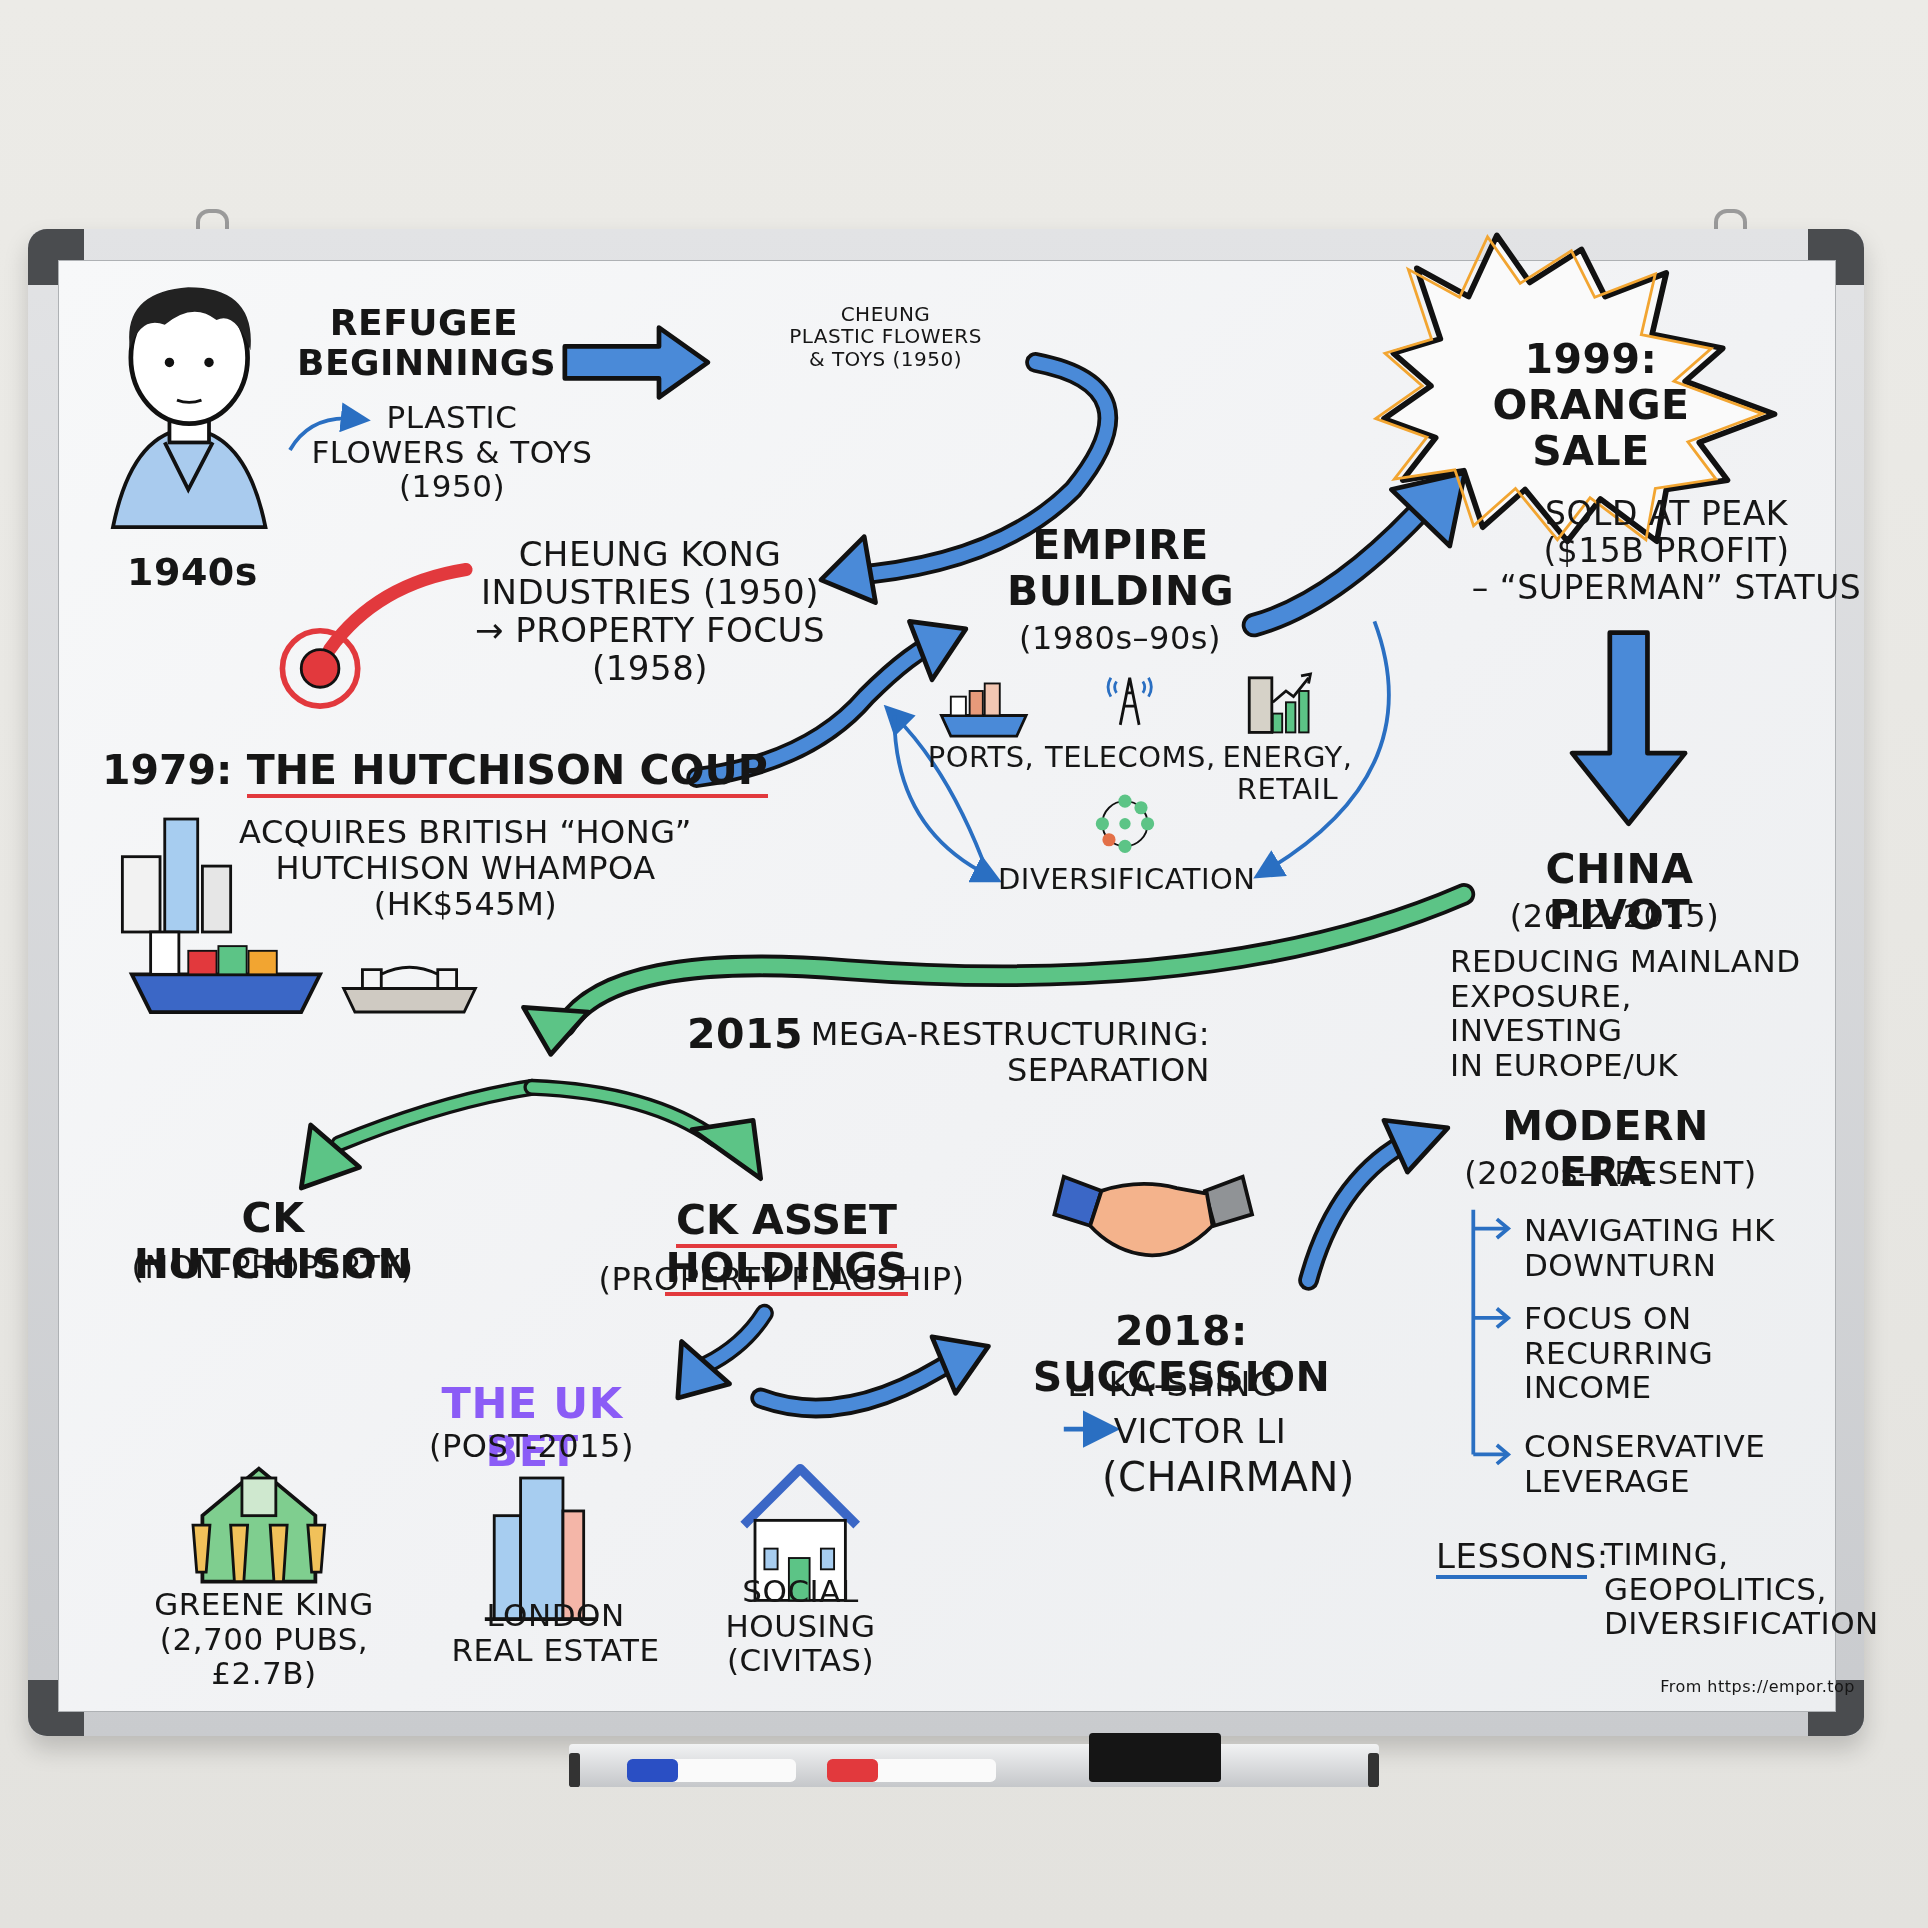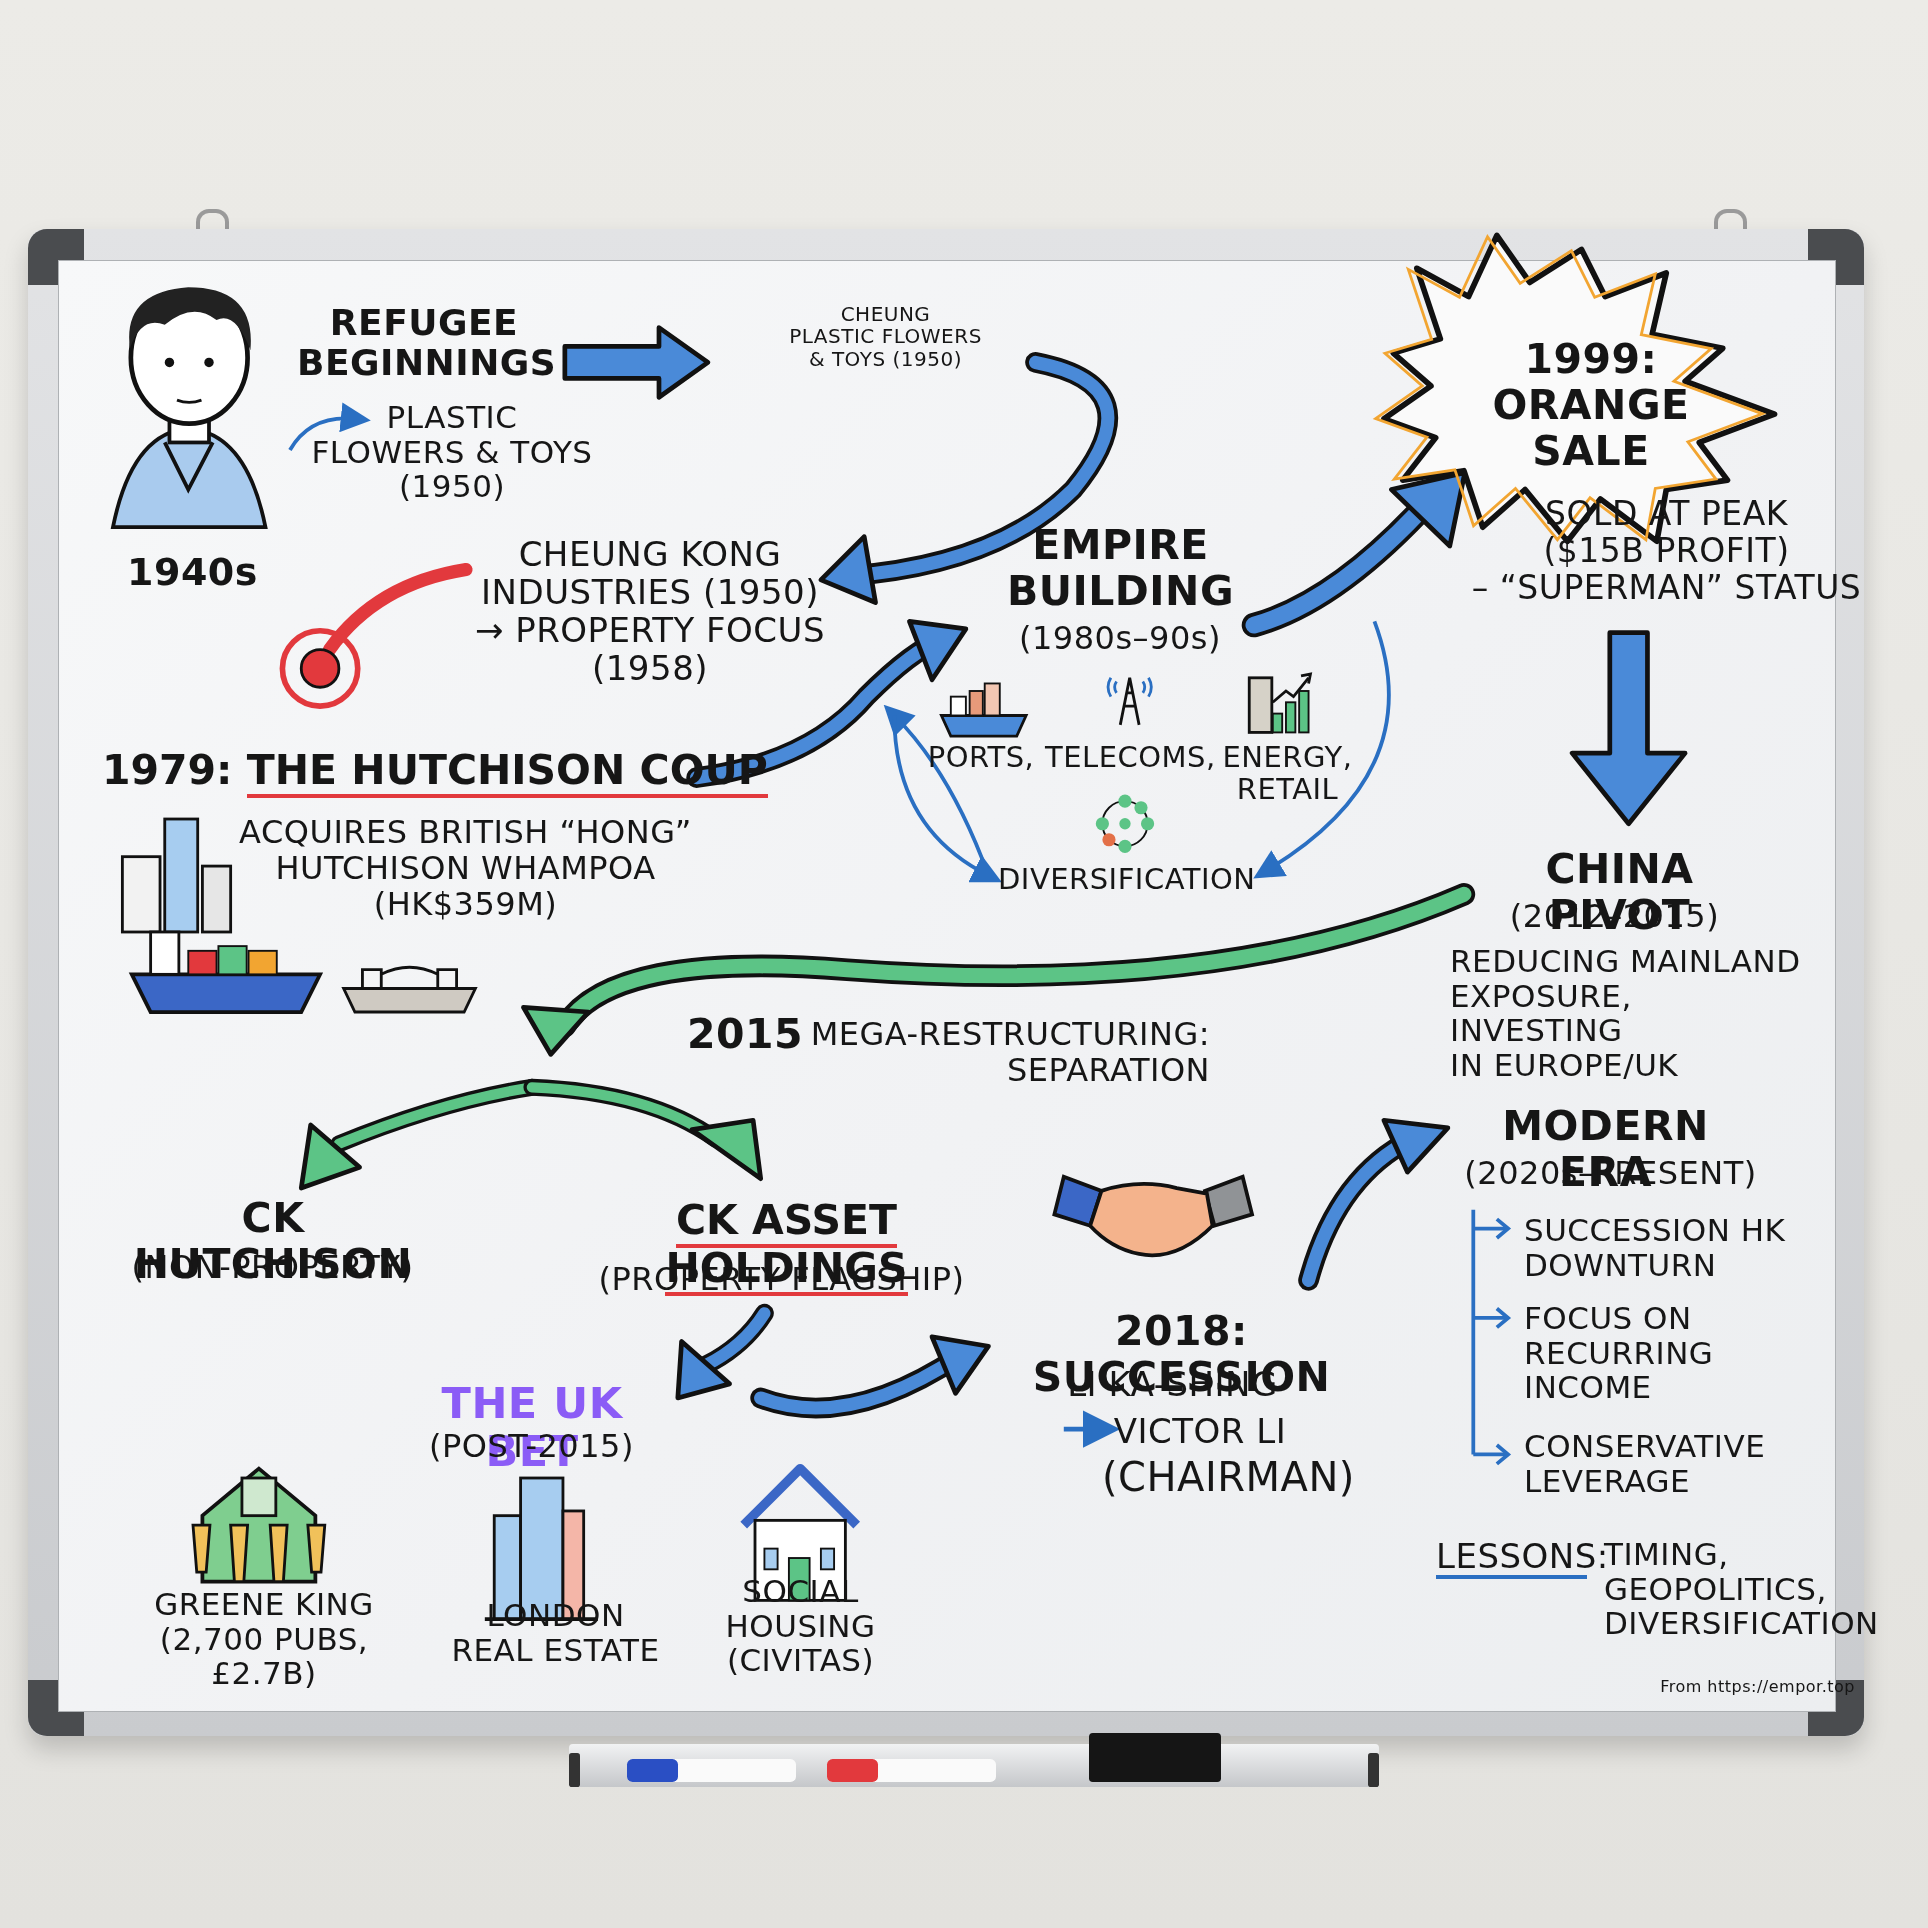--- a/index.html
+++ b/index.html
@@ -216,21 +216,21 @@
 INDUSTRIES (1950)
 → PROPERTY FOCUS
 (1958)</div>
 
 <div style="position:absolute; left:102px; top:746px; font-size:41px; font-weight:bold; color:#161616; white-space:nowrap;">
   <span>1979:</span>
   <span class="underline-red">THE HUTCHISON COUP</span>
 </div>
 <div class="t" style="left:235px; top:815px; width:461px; font-size:32px; font-weight:normal;">ACQUIRES BRITISH “HONG”
 HUTCHISON WHAMPOA
-(HK$359M)</div>
+(HK$545M)</div>
 
 <div class="t" style="left:1003px; top:523px; width:235px; font-size:41px;">EMPIRE
 BUILDING</div>
 <div class="t" style="left:993px; top:621px; width:254px; font-size:32px; font-weight:normal;">(1980s–90s)</div>
 <div class="t" style="left:927px; top:741px; width:108px; font-size:29px; font-weight:normal;">PORTS,</div>
 <div class="t" style="left:1045px; top:741px; width:165px; font-size:29px; font-weight:normal;">TELECOMS,</div>
 <div class="t" style="left:1219px; top:741px; width:137px; font-size:29px; font-weight:normal;">ENERGY,
 RETAIL</div>
 <div class="t" style="left:998px; top:863px; width:254px; font-size:29px; font-weight:normal;">DIVERSIFICATION</div>
 
@@ -268,21 +268,21 @@
 HOUSING
 (CIVITAS)</div>
 
 <div class="t" style="left:998px; top:1309px; width:367px; font-size:41px;">2018: SUCCESSION</div>
 <div class="t" style="left:1055px; top:1365px; width:235px; font-size:34px; font-weight:normal;">LI KA-SHING</div>
 <div class="t" style="left:1106px; top:1412px; width:188px; font-size:34px; font-weight:normal;">VICTOR LI</div>
 <div class="t" style="left:1102px; top:1455px; width:207px; font-size:40px; font-weight:normal;">(CHAIRMAN)</div>
 
 <div class="t" style="left:1455px; top:1104px; width:301px; font-size:41px;">MODERN ERA</div>
 <div class="t" style="left:1455px; top:1156px; width:311px; font-size:32px; font-weight:normal;">(2020s–PRESENT)</div>
-<div class="t" style="left:1524px; top:1213px; width:282px; font-size:31px; font-weight:normal; text-align:left;">SUCCESSION HK
+<div class="t" style="left:1524px; top:1213px; width:282px; font-size:31px; font-weight:normal; text-align:left;">NAVIGATING HK
 DOWNTURN</div>
 <div class="t" style="left:1524px; top:1301px; width:282px; font-size:31px; font-weight:normal; text-align:left;">FOCUS ON
 RECURRING
 INCOME</div>
 <div class="t" style="left:1524px; top:1429px; width:282px; font-size:31px; font-weight:normal; text-align:left;">CONSERVATIVE
 LEVERAGE</div>
 
 <div class="t underline-blue" style="left:1436px; top:1537px; width:151px; font-size:34px; font-weight:normal; text-align:left;">LESSONS:</div>
 <div class="t" style="left:1604px; top:1537px; width:264px; font-size:31px; font-weight:normal; text-align:left;">TIMING,
 GEOPOLITICS,

